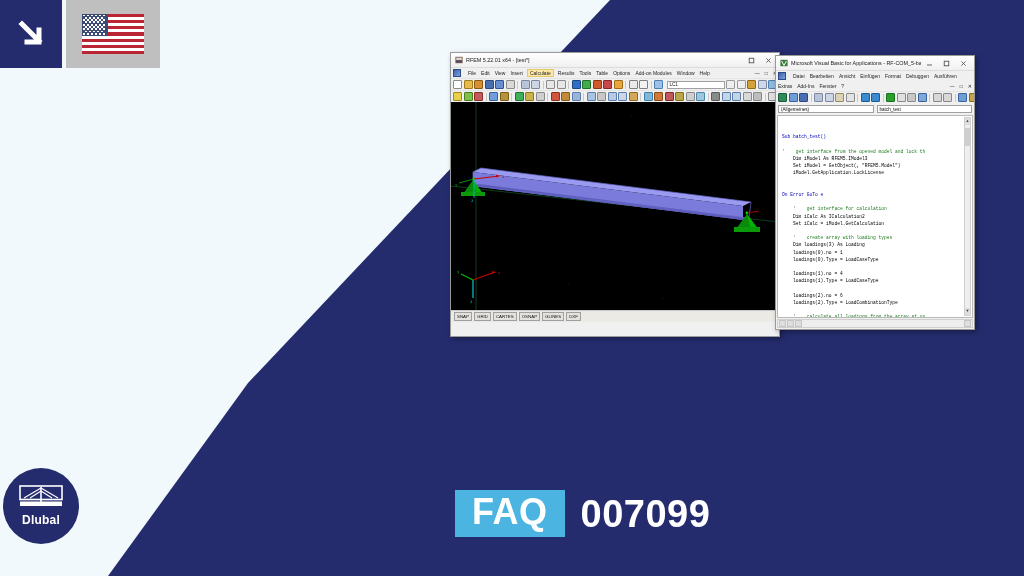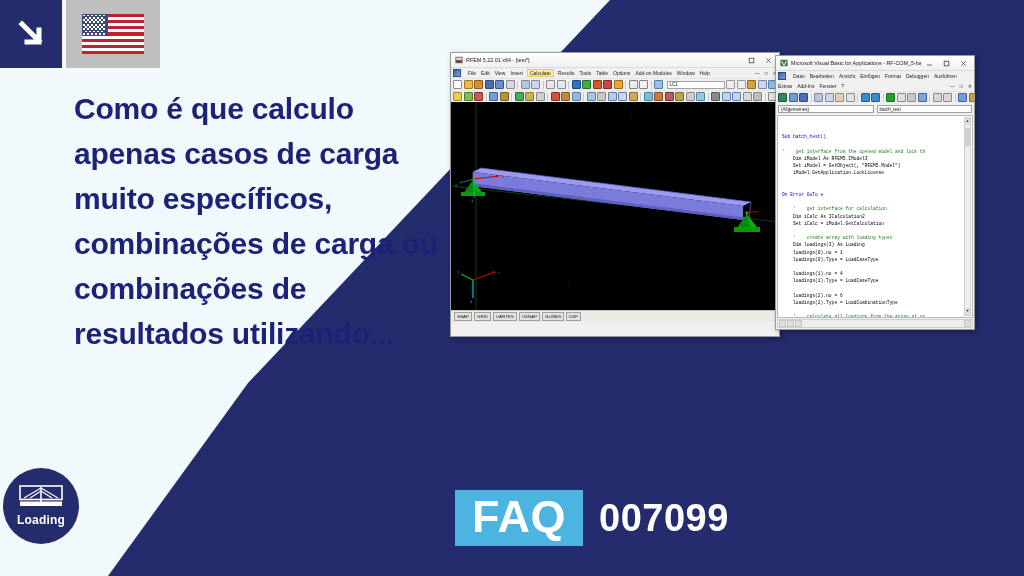--- a/index.html
+++ b/index.html
@@ -81,21 +81,21 @@
 
   
   #faq-row {
     position: absolute; left: 455px; top: 490px;
     display: flex; align-items: center; gap: 16px;
     z-index: 6;
   }
   #faq-chip {
     background: #4bb4e0;
     color: #ffffff;
-    font-size: 45px; font-weight: bold;
+    font-size: 36px; font-weight: bold;
     padding: 4px 17px 7px 17px;
     letter-spacing: 0.5px;
     line-height: 1;
   }
   #faq-number {
     color: #ffffff; font-size: 38px; font-weight: bold;
     letter-spacing: 0.5px; line-height: 1;
   }
 
   
@@ -285,21 +285,20 @@
           <div class="star" style="left: 0.9px; top: 18.7895px;"></div>
           <div class="star" style="left: 4.9px; top: 18.7895px;"></div>
           <div class="star" style="left: 8.9px; top: 18.7895px;"></div>
           <div class="star" style="left: 12.9px; top: 18.7895px;"></div>
           <div class="star" style="left: 16.9px; top: 18.7895px;"></div>
           <div class="star" style="left: 20.9px; top: 18.7895px;"></div>
         </div>
     </div>
   </div>
 
-  <div id="headline">Como é que calculo apenas casos de carga muito específicos, combinações de carga ou combinações de resultados utilizando...</div>
 
   <div class="win" id="rfem">
 
     <div class="titlebar">
       <svg class="ticon" viewBox="0 0 10 10">
         <rect x="0.5" y="1" width="9" height="8" fill="#7a5a3a"></rect>
         <rect x="1.5" y="2" width="7" height="3" fill="#d8d8d8"></rect>
         <path d="M1.5 6 L8.5 6 L8.5 8 L1.5 8 Z" fill="#4a4a8a"></path>
       </svg>
       <div class="ttext">RFEM 5.22.01 x64 - [test*]</div>
@@ -568,21 +567,21 @@
   <div id="dlubal-logo">
     <svg id="dlubal-mark" viewBox="0 0 44 26">
       <rect x="1" y="1" width="42" height="13.5" fill="none" stroke="#ffffff" stroke-width="1.6"></rect>
       <line x1="22" y1="2" x2="22" y2="19" stroke="#ffffff" stroke-width="1.6"></line>
       <line x1="22" y1="3" x2="5" y2="13" stroke="#ffffff" stroke-width="1.1"></line>
       <line x1="22" y1="3" x2="39" y2="13" stroke="#ffffff" stroke-width="1.1"></line>
       <line x1="22" y1="6" x2="11" y2="13" stroke="#ffffff" stroke-width="1.1"></line>
       <line x1="22" y1="6" x2="33" y2="13" stroke="#ffffff" stroke-width="1.1"></line>
       <rect x="1" y="16.5" width="42" height="4.5" fill="#ffffff"></rect>
     </svg>
-    <div id="dlubal-word">Loading</div>
+    <div id="dlubal-word">Dlubal</div>
   </div>
 
   <div id="faq-row">
     <div id="faq-chip">FAQ</div>
     <div id="faq-number">007099</div>
   </div>
 
 </div>
 
 </body></html>

